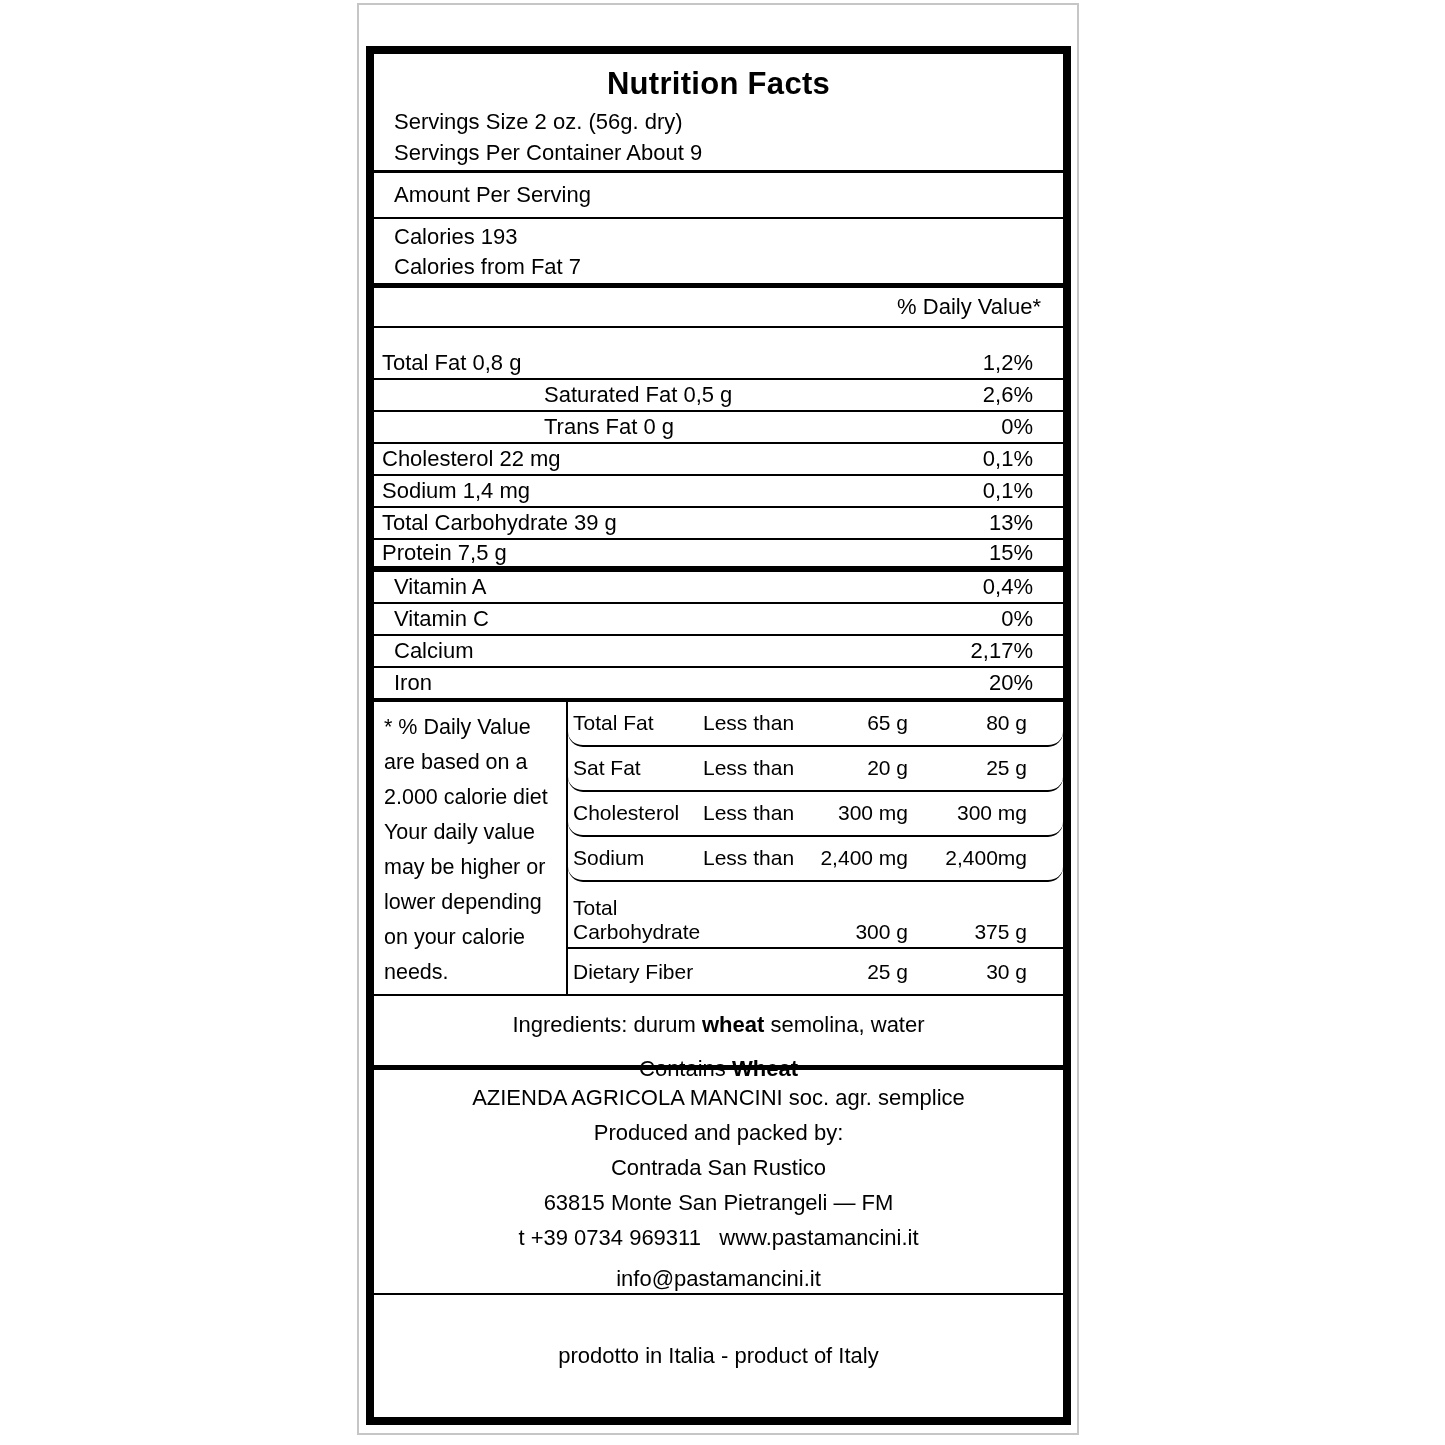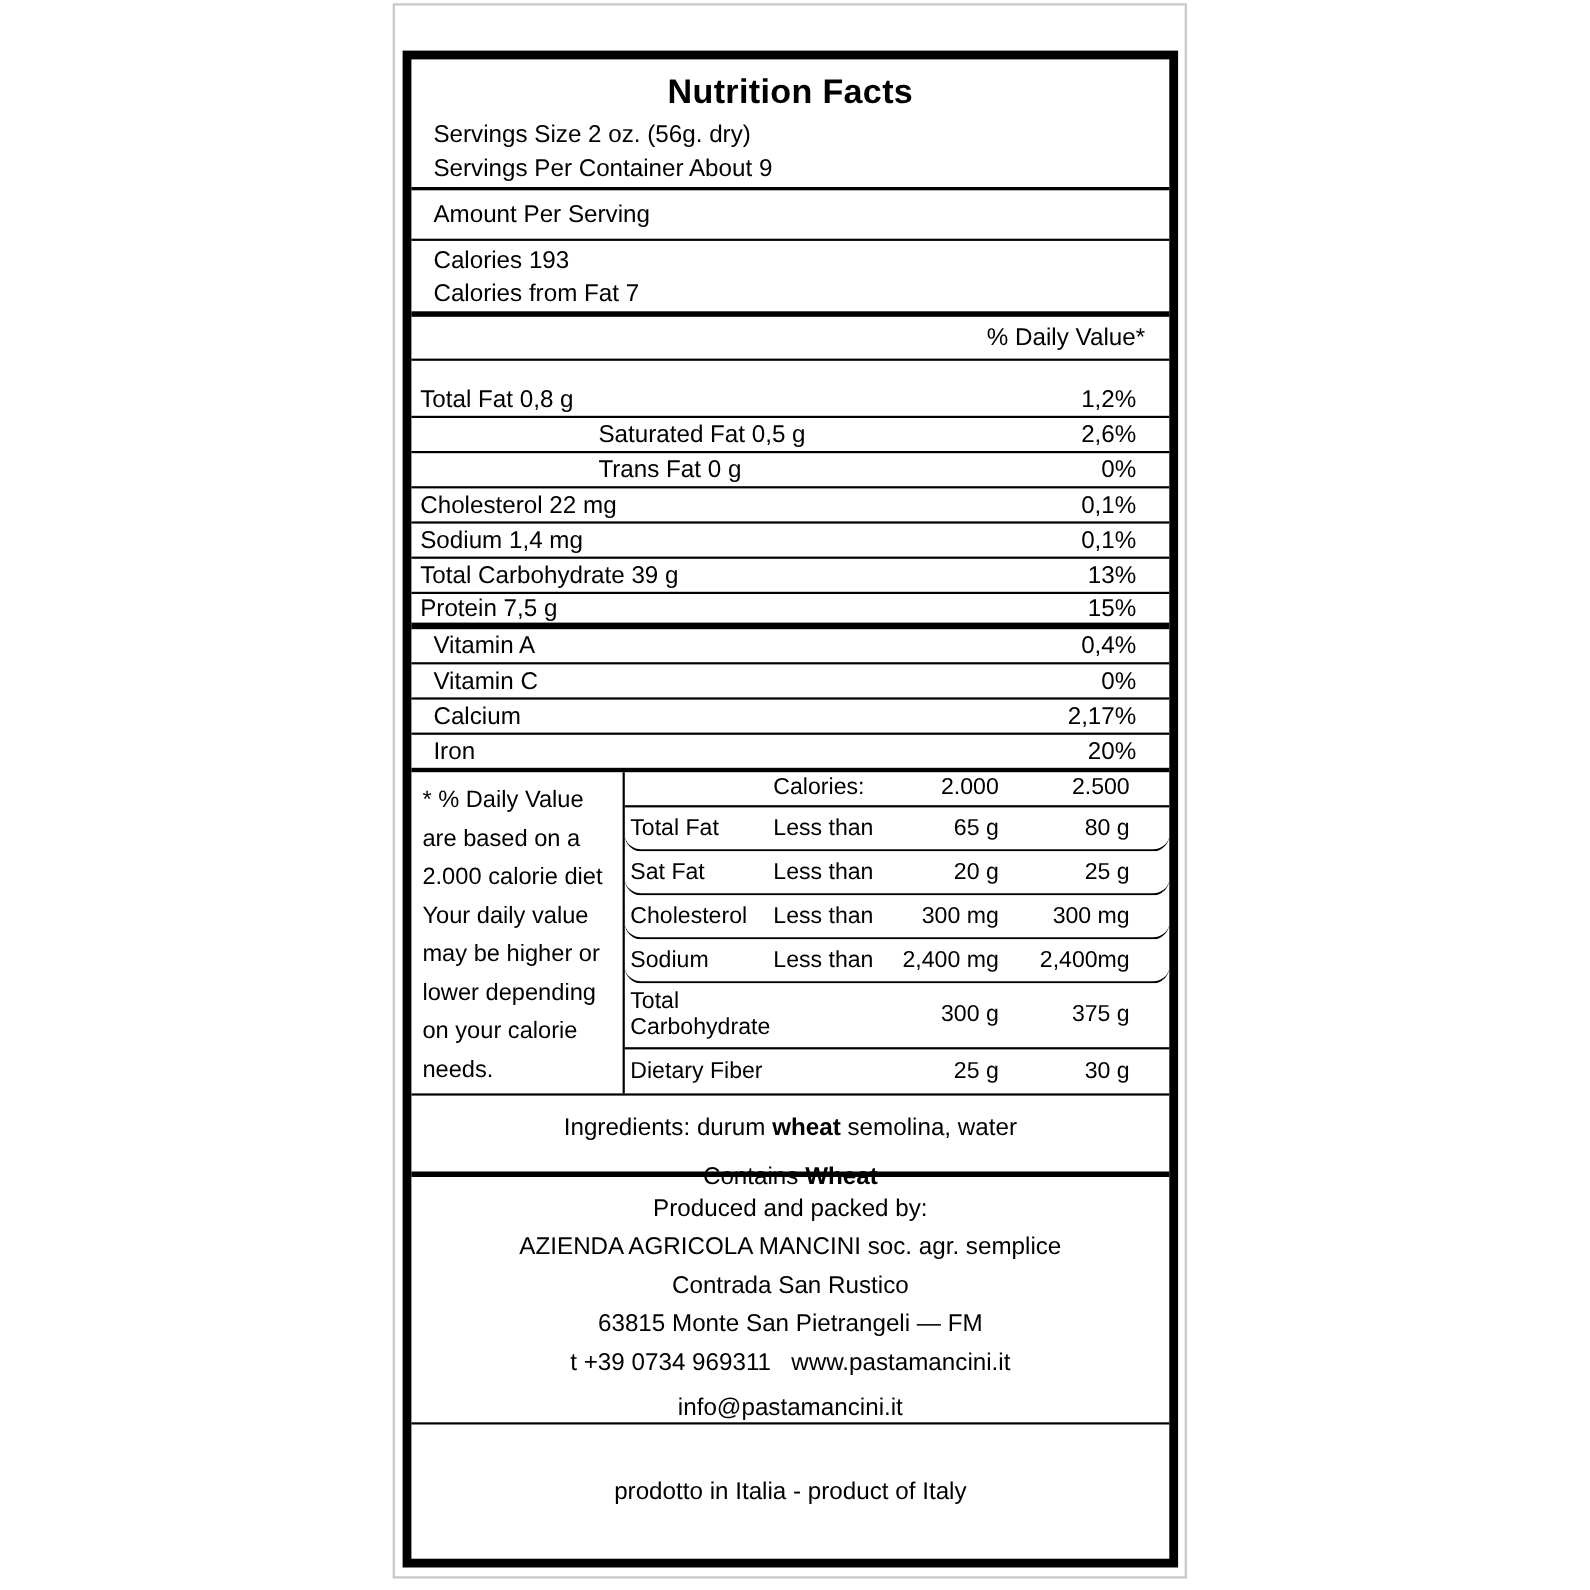--- a/index.html
+++ b/index.html
@@ -67,21 +67,21 @@
   }
   .fn-right { flex: 1; display: flex; flex-direction: column; font-size: 21px; }
   .dvrow { display: flex; align-items: center; border-bottom: 2px solid #000; }
   .dvrow .c1 { width: 135px; padding-left: 5px; white-space: pre-line; }
   .dvrow .c2 { width: 115px; }
   .dvrow .c3 { width: 90px; text-align: right; }
   .dvrow .c4 { flex: 1; text-align: right; padding-right: 36px; }
   .dvrow.hdr { height: 38px; align-items: flex-end; }
   .dvrow.hdr > span { padding-bottom: 4px; }
   .dvrow.r { height: 48px; border-radius: 15px; }
-  .dvrow.tall { height: 72px; }
+  .dvrow.tall { height: 72px; align-items: flex-end; }
   .dvrow.tall > span { padding-bottom: 3px; }
   .dvrow.noline { border-bottom: none; }
   .ingredients {
     height: 74px; text-align: center; padding-top: 7px; line-height: 44px;
     border-bottom: 5px solid #000;
   }
   .producer {
     height: 225px; text-align: center; padding-top: 10px; line-height: 35px;
     border-bottom: 2px solid #000;
   }
@@ -166,26 +166,20 @@
         <div>* % Daily Value</div>
         <div>are based on a</div>
         <div>2.000 calorie diet</div>
         <div>Your daily value</div>
         <div>may be higher or</div>
         <div>lower depending</div>
         <div>on your calorie</div>
         <div>needs.</div>
       </div>
       <div class="fn-right">
-        <div class="dvrow hdr">
-          <span class="c1"></span>
-          <span class="c2">Calories:</span>
-          <span class="c3">2.000</span>
-          <span class="c4">2.500</span>
-        </div>
         <div class="dvrow r">
           <span class="c1">Total Fat</span>
           <span class="c2">Less than</span>
           <span class="c3">65 g</span>
           <span class="c4">80 g</span>
         </div>
         <div class="dvrow r">
           <span class="c1">Sat Fat</span>
           <span class="c2">Less than</span>
           <span class="c3">20 g</span>
@@ -218,22 +212,22 @@
         </div>
       </div>
     </div>
 
     <div class="ingredients">
       <div><span>Ingredients: durum </span><b>wheat</b><span> semolina, water</span></div>
       <div><span>Contains </span><b>Wheat</b></div>
     </div>
 
     <div class="producer">
+      <div class="pline">AZIENDA AGRICOLA MANCINI soc. agr. semplice</div>
       <div class="pline">Produced and packed by:</div>
-      <div class="pline">AZIENDA AGRICOLA MANCINI soc. agr. semplice</div>
       <div class="pline">Contrada San Rustico</div>
       <div class="pline">63815 Monte San Pietrangeli — FM</div>
       <div class="pline">t +39 0734 969311   www.pastamancini.it</div>
       <div class="pline email-line">info@pastamancini.it</div>
     </div>
 
     <div class="origin-row">prodotto in Italia - product of Italy</div>
 
   </div>
 </div>

